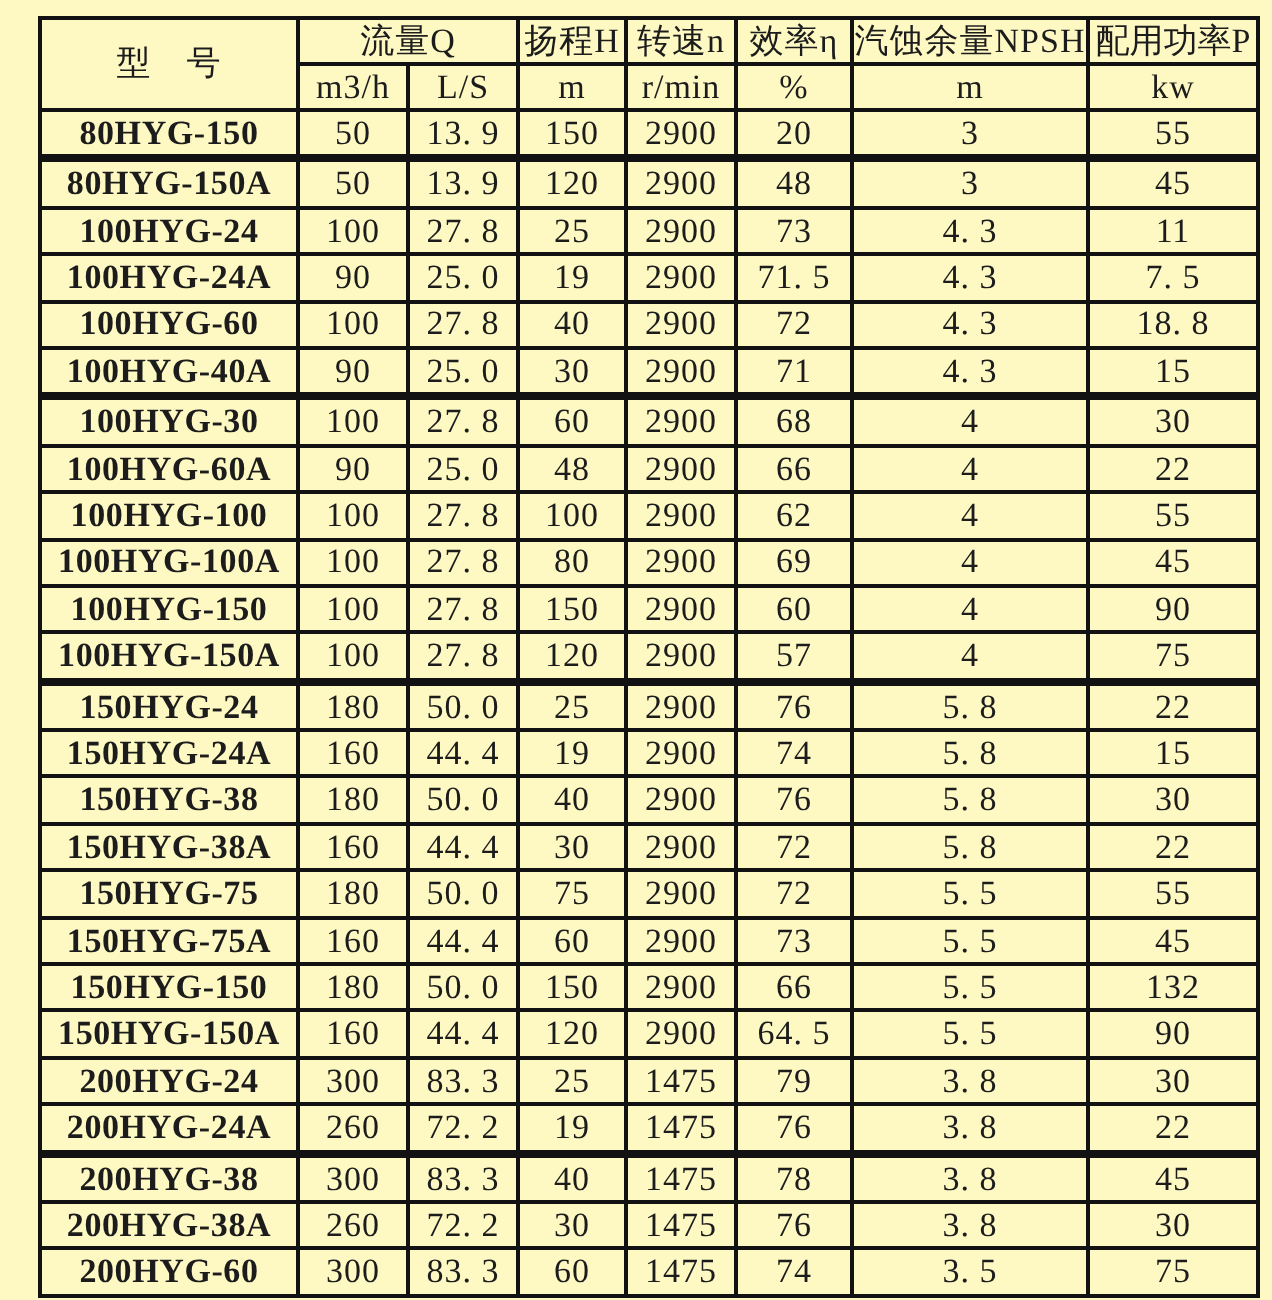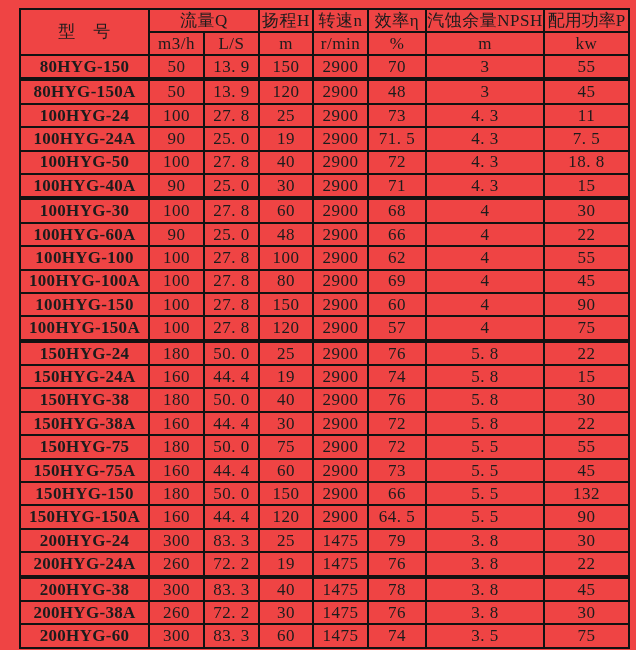--- a/index.html
+++ b/index.html
@@ -11,21 +11,21 @@
     height: 650px;
     background: #fdfdfd;
     overflow: hidden;
     position: relative;
     font-family: "Liberation Serif", "DejaVu Serif", serif;
     color: #1c1c1c;
   }
   .scan-page {
     position: absolute;
     inset: 0;
-    background: #ef4444;
+    background: #fef9c3;
   }
   table.spec-table {
     position: absolute;
     left: 19px;
     top: 8px;
     width: 609px;
     border-collapse: collapse;
     table-layout: fixed;
   }
   .spec-table th,
@@ -97,21 +97,21 @@
         <th>kw</th>
       </tr>
     </thead>
     <tbody>
         <tr class="thick-bottom">
           <td class="model-cell">80HYG-150</td>
           <td>50</td>
           <td>13. 9</td>
           <td>150</td>
           <td>2900</td>
-          <td>70</td>
+          <td>20</td>
           <td>3</td>
           <td>55</td>
         </tr>
         <tr>
           <td class="model-cell">80HYG-150A</td>
           <td>50</td>
           <td>13. 9</td>
           <td>120</td>
           <td>2900</td>
           <td>48</td>
@@ -132,21 +132,21 @@
           <td class="model-cell">100HYG-24A</td>
           <td>90</td>
           <td>25. 0</td>
           <td>19</td>
           <td>2900</td>
           <td>71. 5</td>
           <td>4. 3</td>
           <td>7. 5</td>
         </tr>
         <tr>
-          <td class="model-cell">100HYG-50</td>
+          <td class="model-cell">100HYG-60</td>
           <td>100</td>
           <td>27. 8</td>
           <td>40</td>
           <td>2900</td>
           <td>72</td>
           <td>4. 3</td>
           <td>18. 8</td>
         </tr>
         <tr class="thick-bottom">
           <td class="model-cell">100HYG-40A</td>

